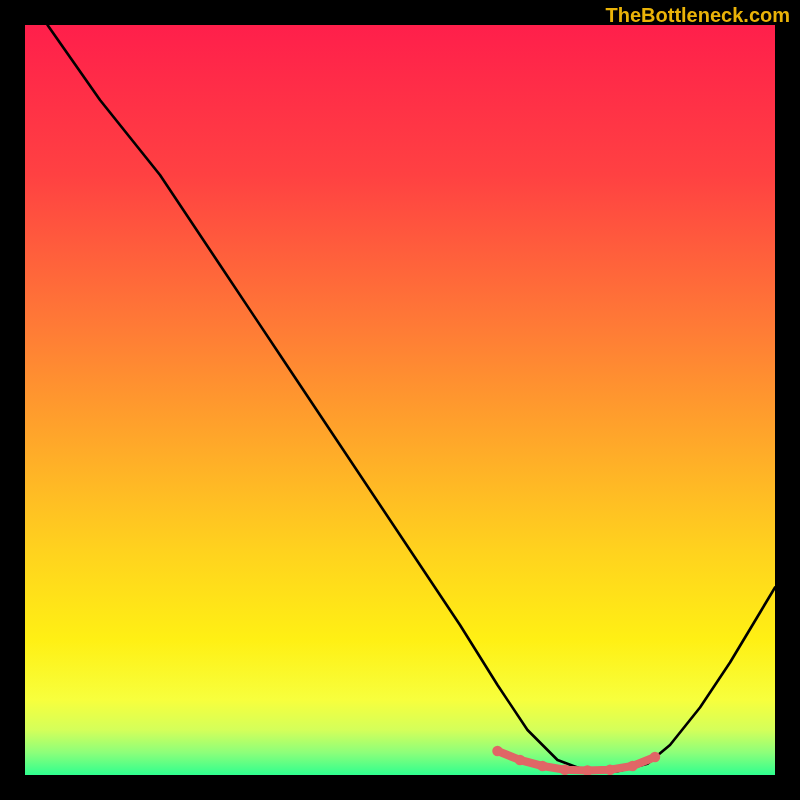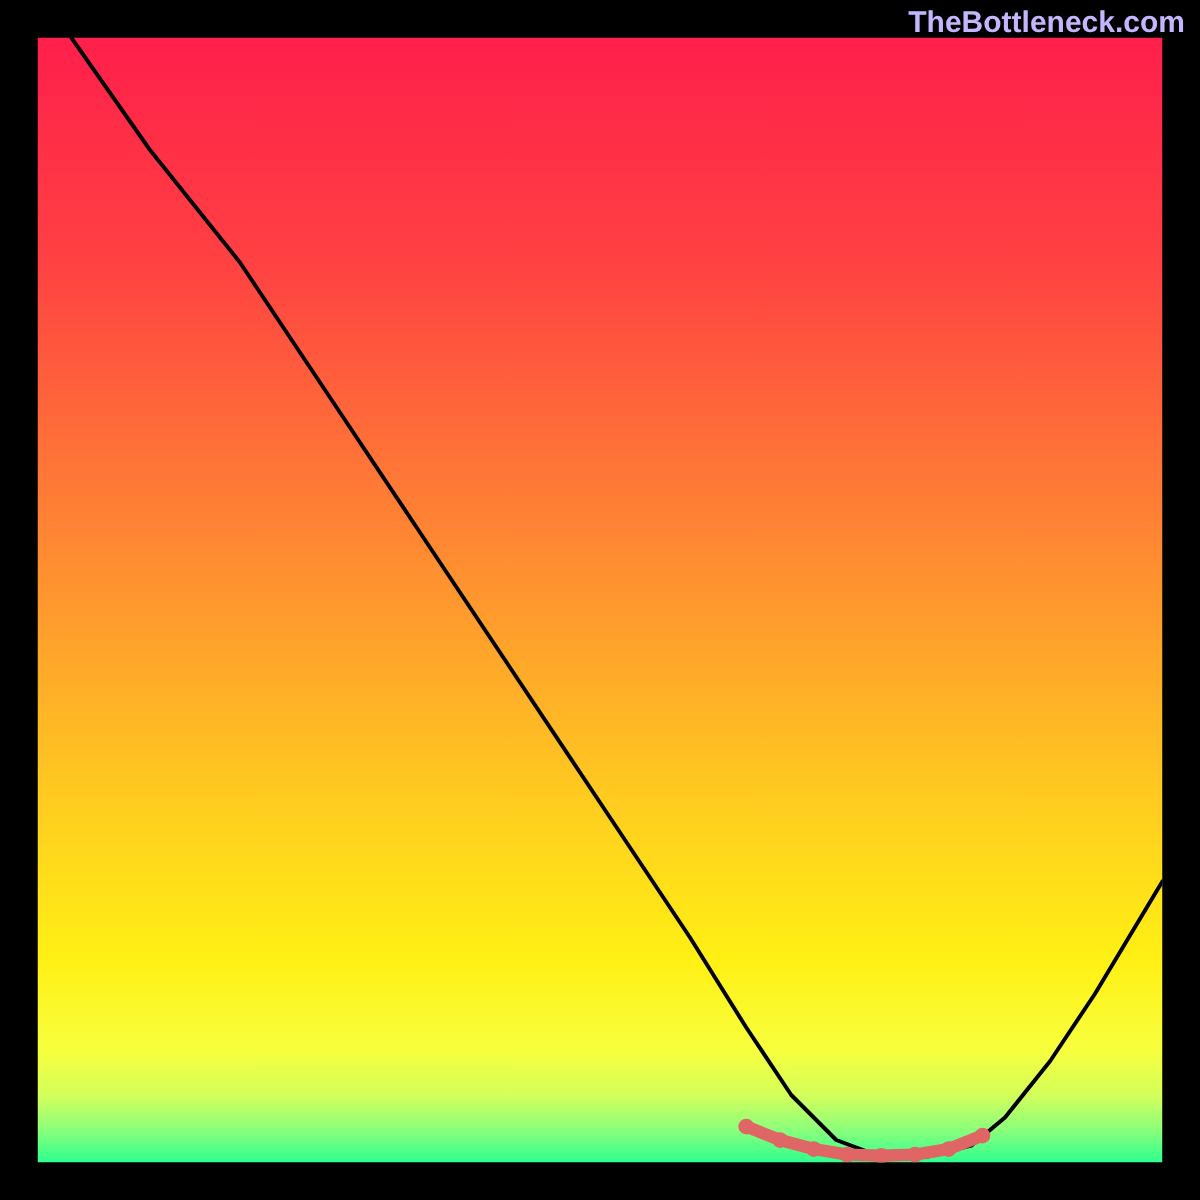--- a/index.html
+++ b/index.html
@@ -15,21 +15,21 @@
     width: 800px;
     height: 800px;
   }
   .watermark {
     position: absolute;
     top: 4px;
     right: 10px;
     font-family: Arial, Helvetica, sans-serif;
     font-size: 20px;
     font-weight: bold;
-    color: #c4b5fd;
+    color: #eab308;
     z-index: 40;
     user-select: none;
   }
   .plot-frame {
     position: absolute;
     left: 25px;
     top: 25px;
     width: 750px;
     height: 750px;
     

